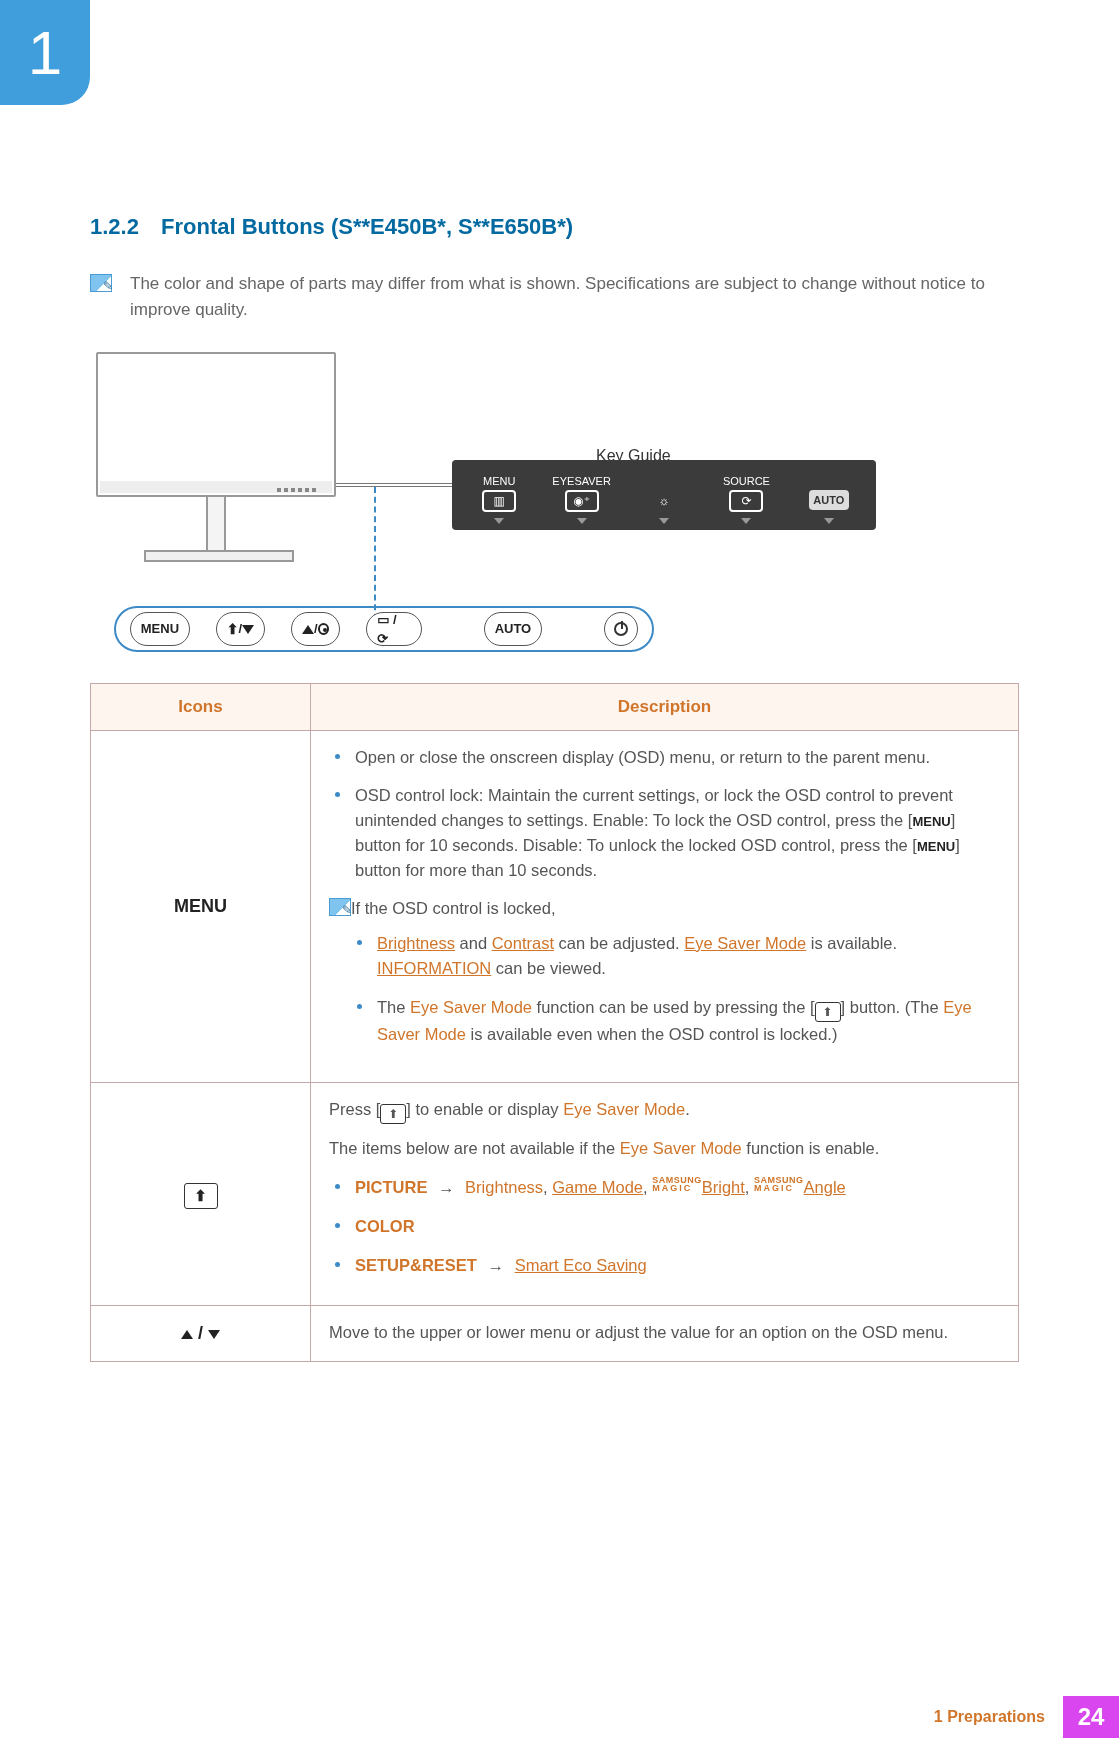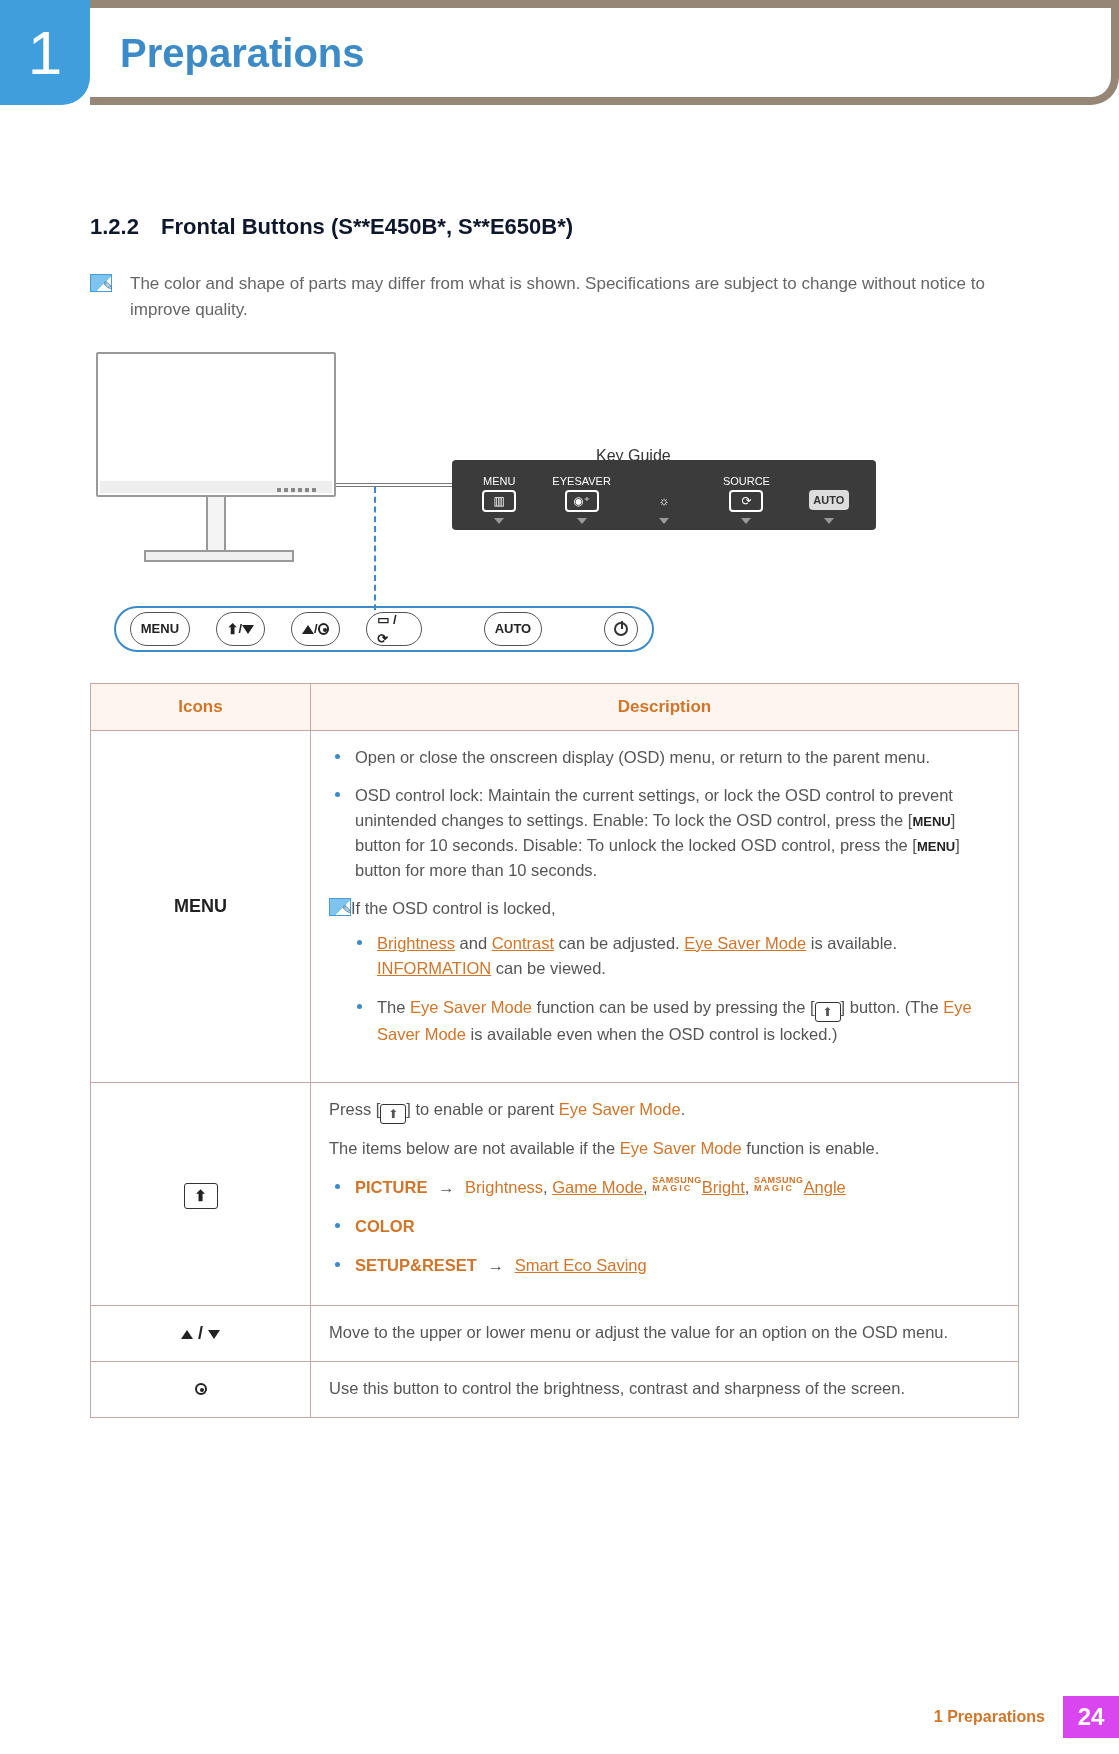--- a/index.html
+++ b/index.html
@@ -58,21 +58,21 @@
   }
   .chapter-title {
     color: #3c8ac6;
     font-size: 40px;
     font-weight: bold;
   }
 
   .content { padding: 80px 100px 0 90px; }
 
   .section-heading {
-    color: #0f172a;
+    color: #0369a1;
     font-size: 22px;
     font-weight: bold;
     margin-bottom: 28px;
   }
   .section-num { margin-right: 16px; }
 
   .note-row { display: flex; gap: 18px; margin-bottom: 30px; }
   .note-icon {
     width: 22px; height: 18px; flex: none;
     background: linear-gradient(135deg, #7ec4ef 0 60%, #fff 60% 100%);
@@ -293,23 +293,20 @@
 </style>
 </head>
 <body>
 
 <div class="page">
 
   <div class="header-band">
     <div class="chapter-bar"></div>
     <div class="chapter-tab">
       <span>1</span>
-    </div>
-    <div class="chapter-bar-inner">
-      <span class="chapter-title">Preparations</span>
     </div>
   </div>
 
   <div class="content">
 
     <div class="section-heading">
       <span class="section-num">1.2.2</span>
       <span>Frontal Buttons (S**E450B*, S**E650B*)</span>
     </div>
 
@@ -424,21 +421,21 @@
             </div>
           </td>
         </tr>
 
         <tr>
           <td class="icon-cell">
             <span class="inline-icon-box" style="width:34px;height:26px;font-size:15px">⬆</span>
           </td>
           <td>
             <p style="margin-bottom:12px;">
-              <span>Press [</span><span class="inline-icon-box">⬆</span><span>] to enable or parent </span><span class="orange-nb">Eye Saver Mode</span><span>.</span>
+              <span>Press [</span><span class="inline-icon-box">⬆</span><span>] to enable or display </span><span class="orange-nb">Eye Saver Mode</span><span>.</span>
             </p>
             <p style="margin-bottom:14px;">
               <span>The items below are not available if the </span><span class="orange-nb">Eye Saver Mode</span><span> function is enable.</span>
             </p>
             <ul class="bullets">
               <li>
                 <span class="orange">PICTURE</span>
                 <span class="arrow">→</span>
                 <span class="orange-nb">Brightness</span>,
                 <span class="link">Game Mode</span>,
@@ -455,26 +452,20 @@
           </td>
         </tr>
 
         <tr>
           <td class="icon-cell">
             <span class="tri-up"></span> / <span class="tri-down"></span>
           </td>
           <td>Move to the upper or lower menu or adjust the value for an option on the OSD menu.</td>
         </tr>
 
-        <tr>
-          <td class="icon-cell">
-            <span class="dot-circle"></span>
-          </td>
-          <td>Use this button to control the brightness, contrast and sharpness of the screen.</td>
-        </tr>
       </tbody>
     </table>
 
   </div>
 
   <div class="footer">
     <div class="crumb">1 Preparations</div>
     <div class="pagenum">24</div>
   </div>
 

